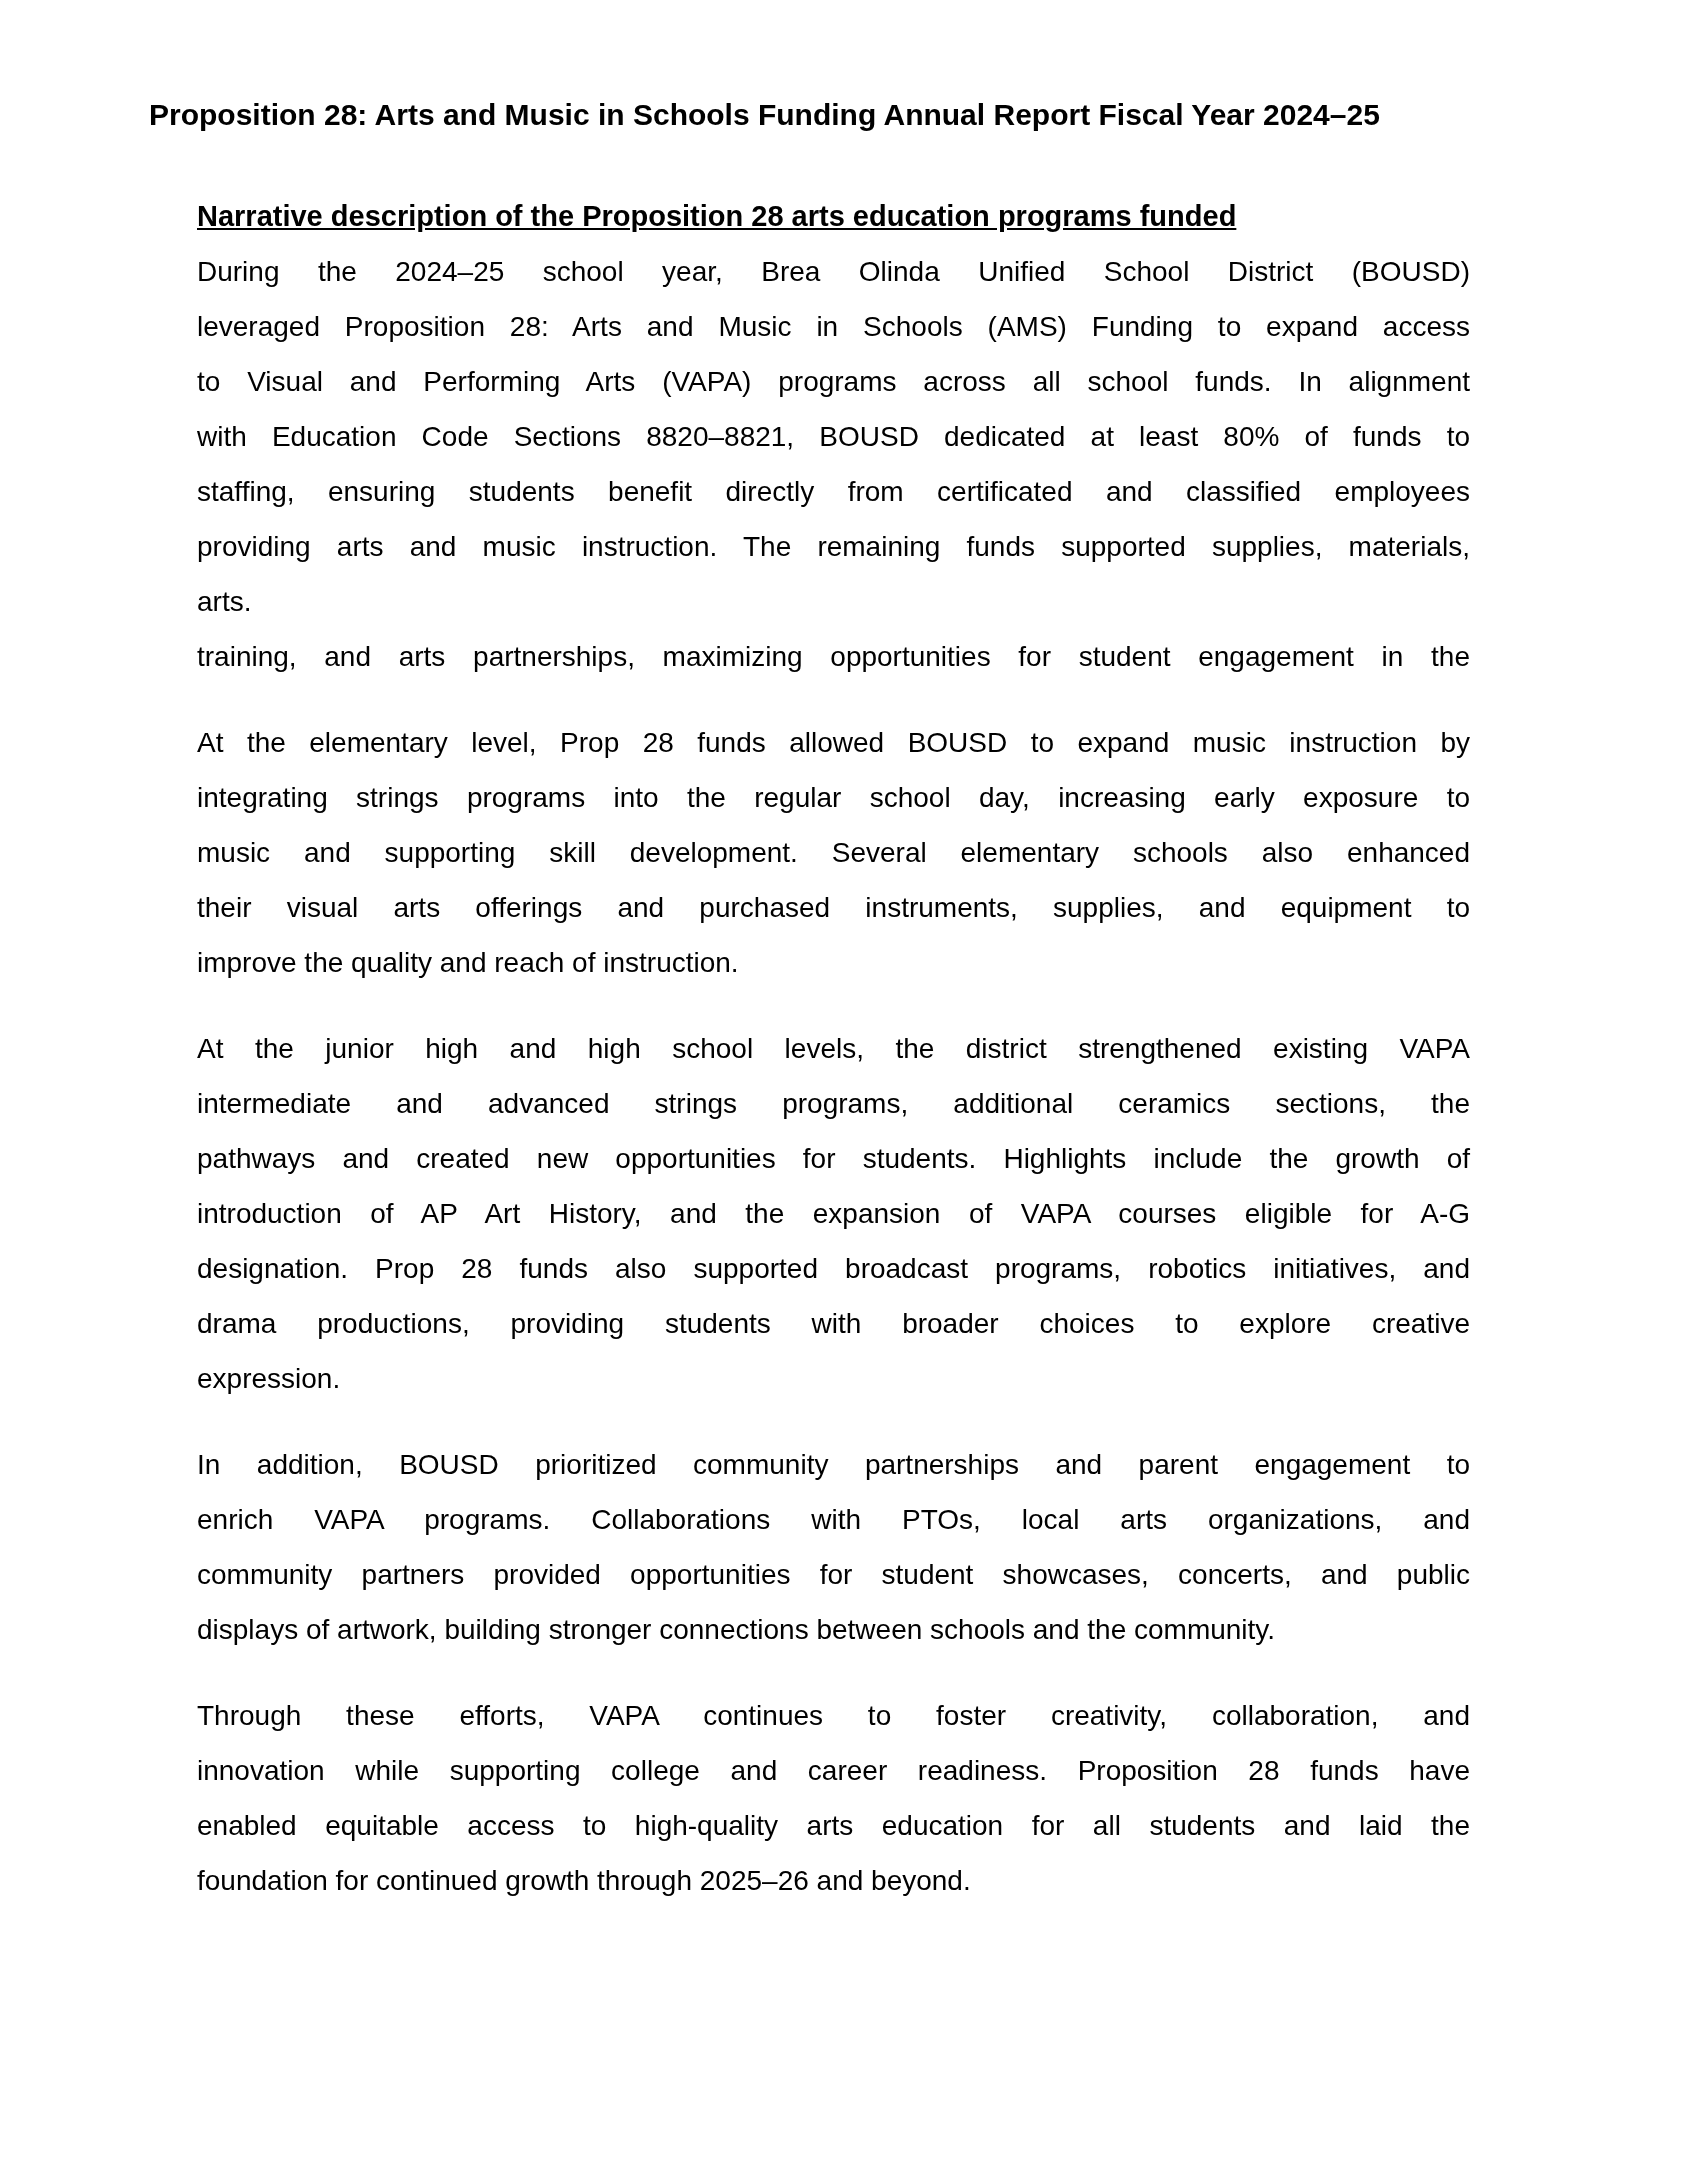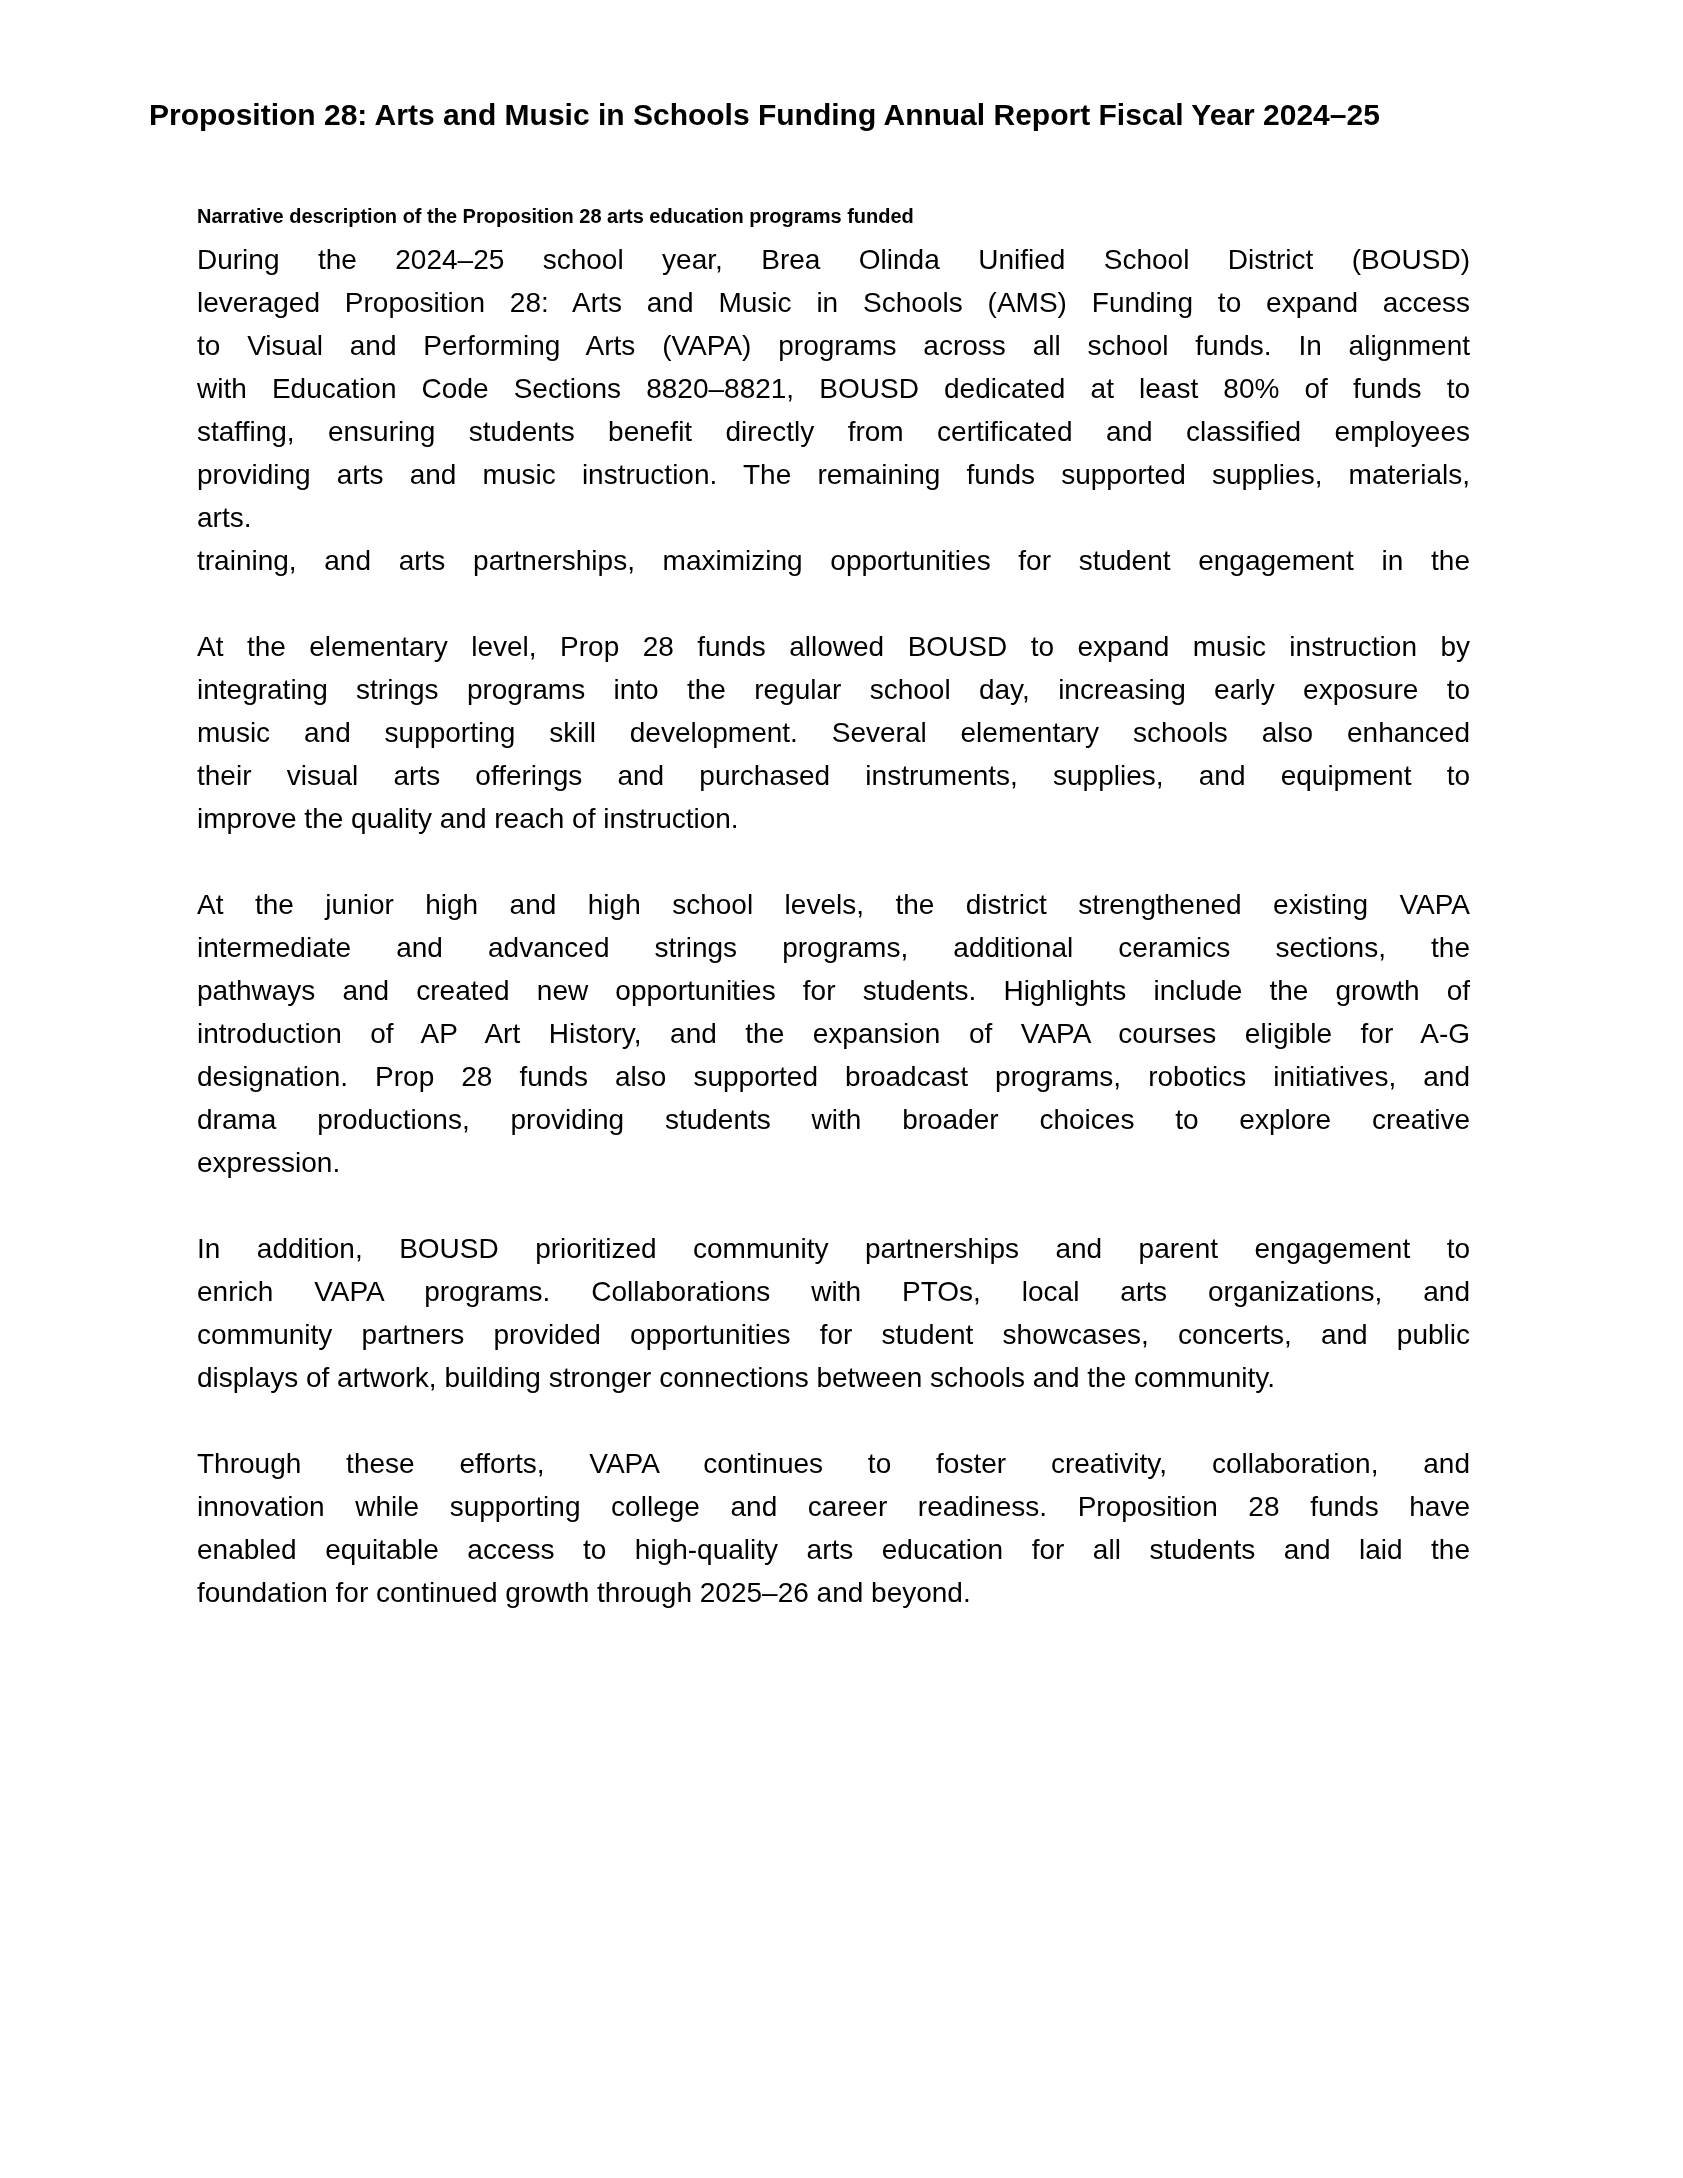--- a/index.html
+++ b/index.html
@@ -29,34 +29,36 @@
     .content {
       position: absolute;
       left: 197px;
       top: 195px;
       width: 1273px;
       font-size: 28px;
       line-height: 43px;
     }
     .section-heading {
       font-weight: bold;
-      font-size: 20px;
+      font-size: 29px;
       margin: 0;
       white-space: nowrap;
       line-height: 43px;
+      text-decoration: underline;
     }
     .para {
       margin: 0 0 43px 0;
     }
     .line {
       display: block;
       text-align: justify;
       text-align-last: justify;
       white-space: nowrap;
       height: 43px;
+      margin-top: 12px;
     }
     .line.last {
       text-align-last: left;
     }
   </style>
 </head>
 <body>
 
 <h1 class="doc-title">Proposition 28: Arts and Music in Schools Funding Annual Report Fiscal Year 2024–25</h1>
 

